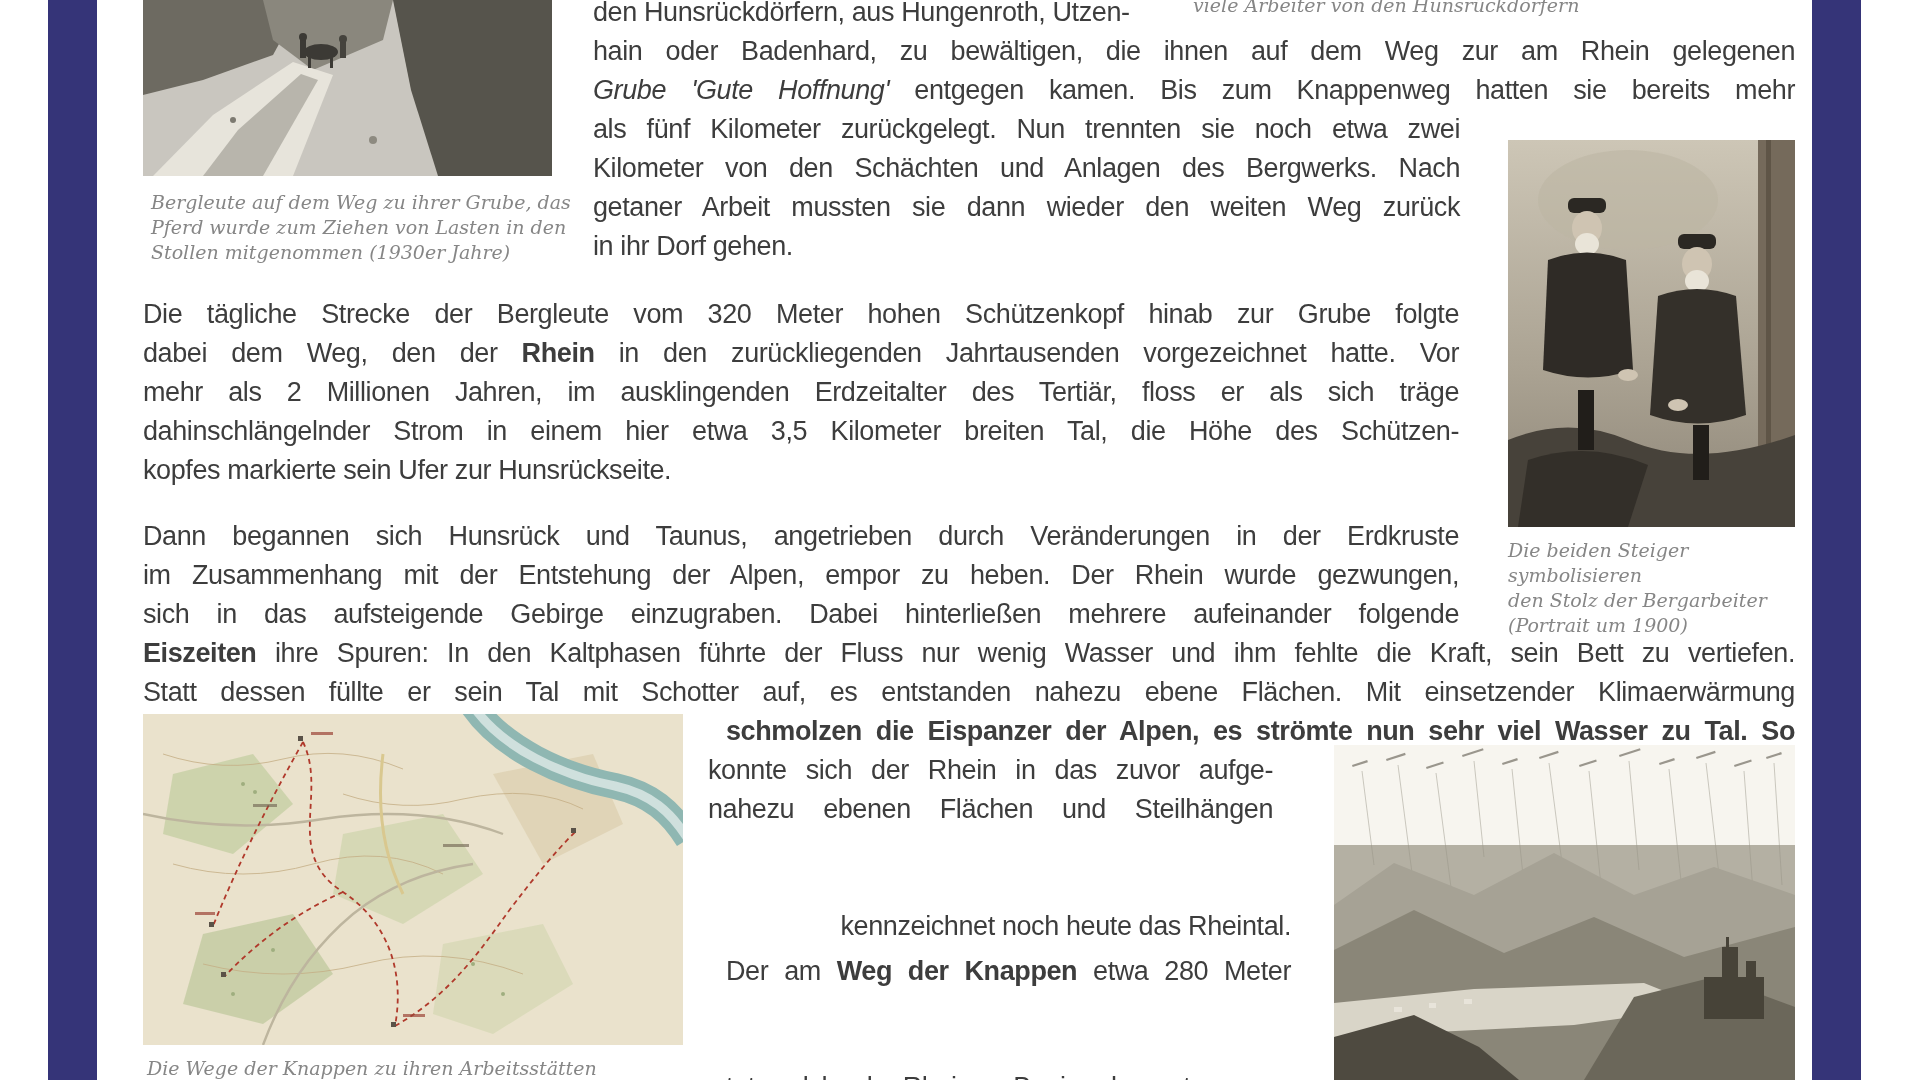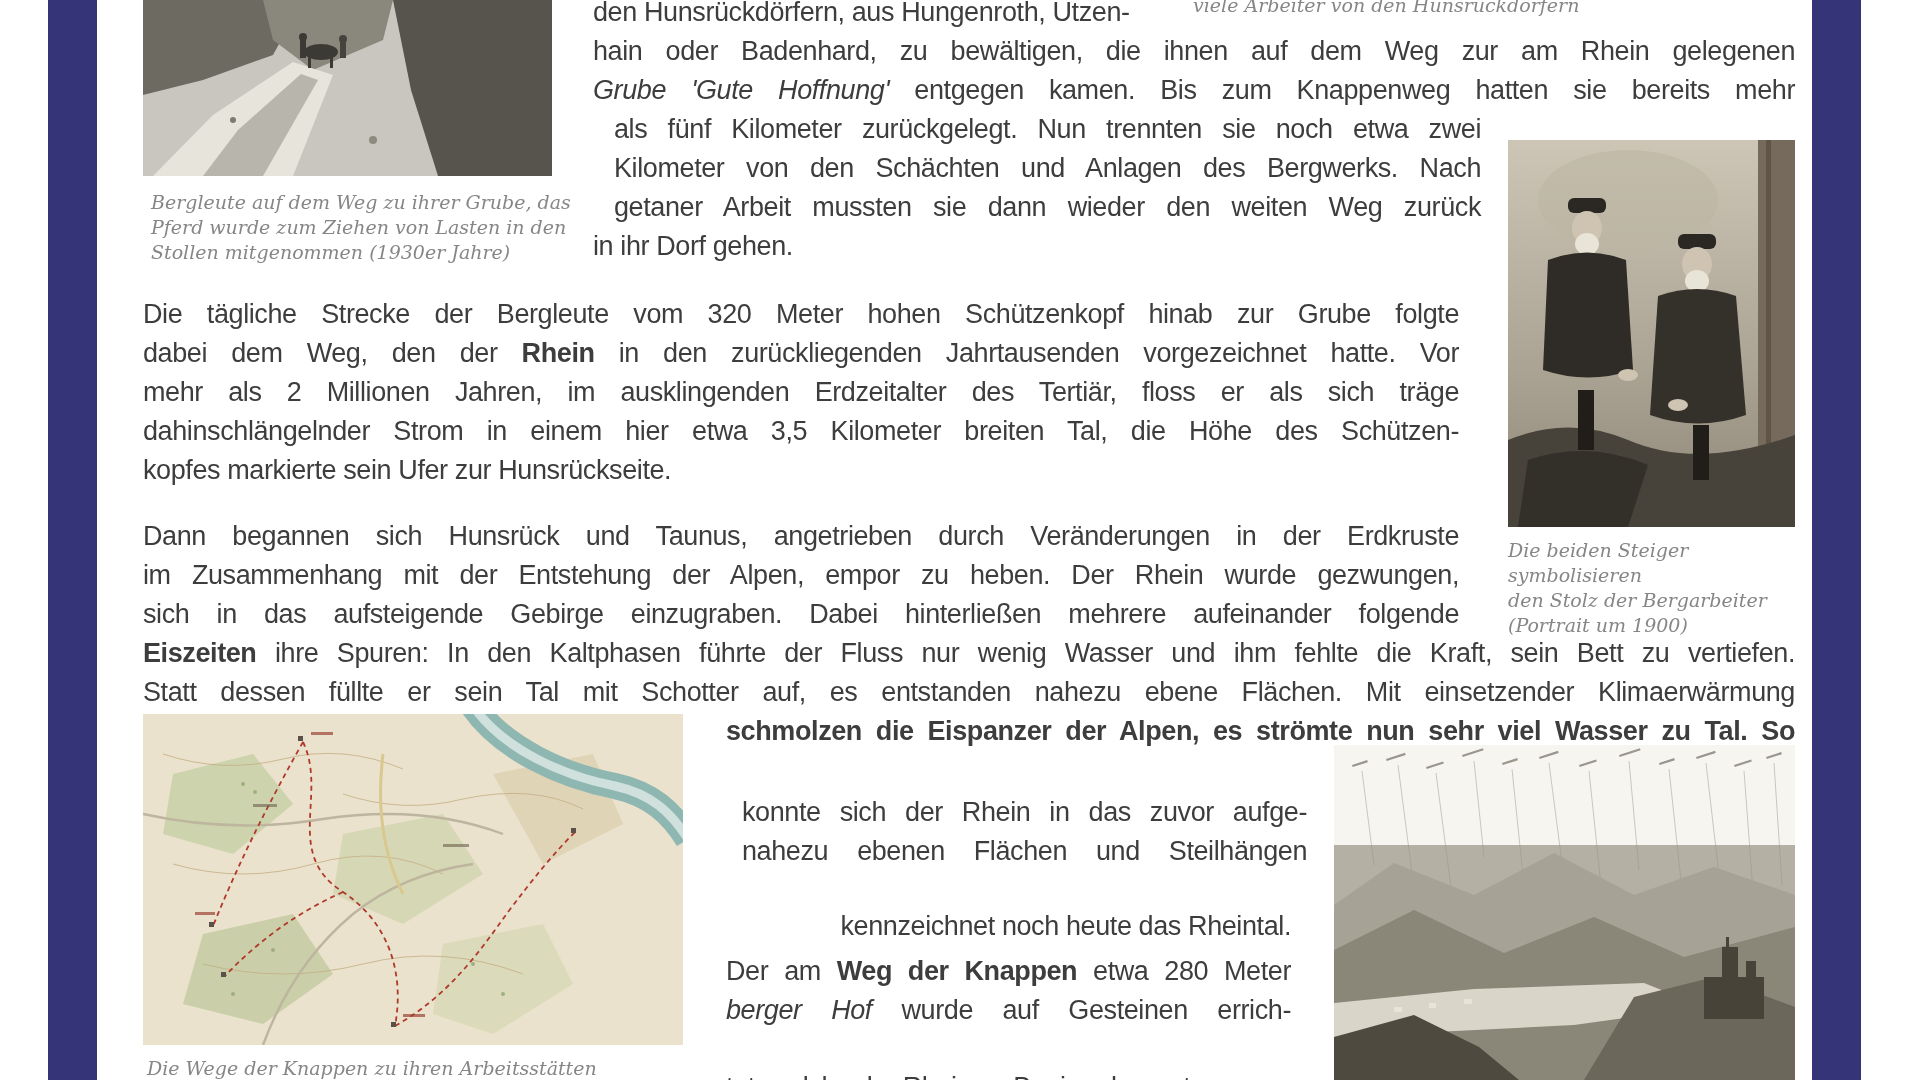--- a/index.html
+++ b/index.html
@@ -11,28 +11,28 @@
 
   
   .tb{position:absolute;font-size:27px;line-height:39px;letter-spacing:-0.4px;color:#3d3d3d;}
   .tb .pline{height:39px;white-space:nowrap;}
   .tb.just .pline{white-space:normal;text-align:justify;text-align-last:justify;}
   .tb .pline span.b{font-weight:bold;}
   .tb .pline span.i{font-style:italic;}
 
   .intro1{left:593px;top:-7px;width:1210px;}
   .intro2{left:593px;top:32px;width:1202px;}
-  .intro3{left:614px;top:110px;width:867px;}
+  .intro3{left:593px;top:110px;width:867px;}
   .intro4{left:593px;top:227px;width:867px;}
   .daily1{left:143px;top:295px;width:1316px;}
   .daily2{left:143px;top:451px;width:1316px;}
   .geo1{left:143px;top:517px;width:1316px;}
   .geo2{left:143px;top:634px;width:1652px;}
   .geo3{left:726px;top:712px;width:1069px;font-weight:bold;}
-  .geo4{left:742px;top:751px;width:565px;margin-top:42px;}
+  .geo4{left:708px;top:751px;width:565px;}
   .geo5{left:726px;top:907px;width:565px;text-align:right;}
   .box1{left:726px;top:952px;width:565px;}
   .box2{left:726px;top:1068px;width:565px;}
 
   
   .cap{position:absolute;font-family:"DejaVu Serif",serif;font-style:italic;
        color:#868686;font-size:19px;line-height:25px;}
   .trail-cap{left:151px;top:190px;width:440px;}
   .portrait-cap{left:1508px;top:538px;width:300px;}
   .map-cap{left:147px;top:1056px;width:540px;}
@@ -119,21 +119,20 @@
   <div class="tb just geo4">
       <div class="pline"><span>konnte sich der Rhein in das zuvor aufge-</span></div>
       <div class="pline"><span>nahezu ebenen Flächen und Steilhängen</span></div>
     </div>
   <div class="tb geo5">
       <div class="pline"><span>kennzeichnet noch heute das Rheintal.</span></div>
     </div>
 
   <div class="tb just box1">
       <div class="pline"><span>Der am </span><span class="b">Weg der Knappen</span><span> etwa 280 Meter</span></div>
-      <div class="pline"><span class="i">berger Hof</span><span> wurde auf Gesteinen errich-</span></div>
     </div>
   <div class="tb box2">
       <div class="pline"><span>tet, welche der Rhein zu Beginn der ersten</span></div>
     </div>
 
   <svg class="img portrait" viewBox="0 0 287 387" preserveAspectRatio="none">
     <defs>
       <linearGradient id="pg" x1="0" y1="0" x2="0" y2="1">
         <stop offset="0" stop-color="#cdc6b6"></stop>
           <stop offset="0.6" stop-color="#aaa292"></stop>

